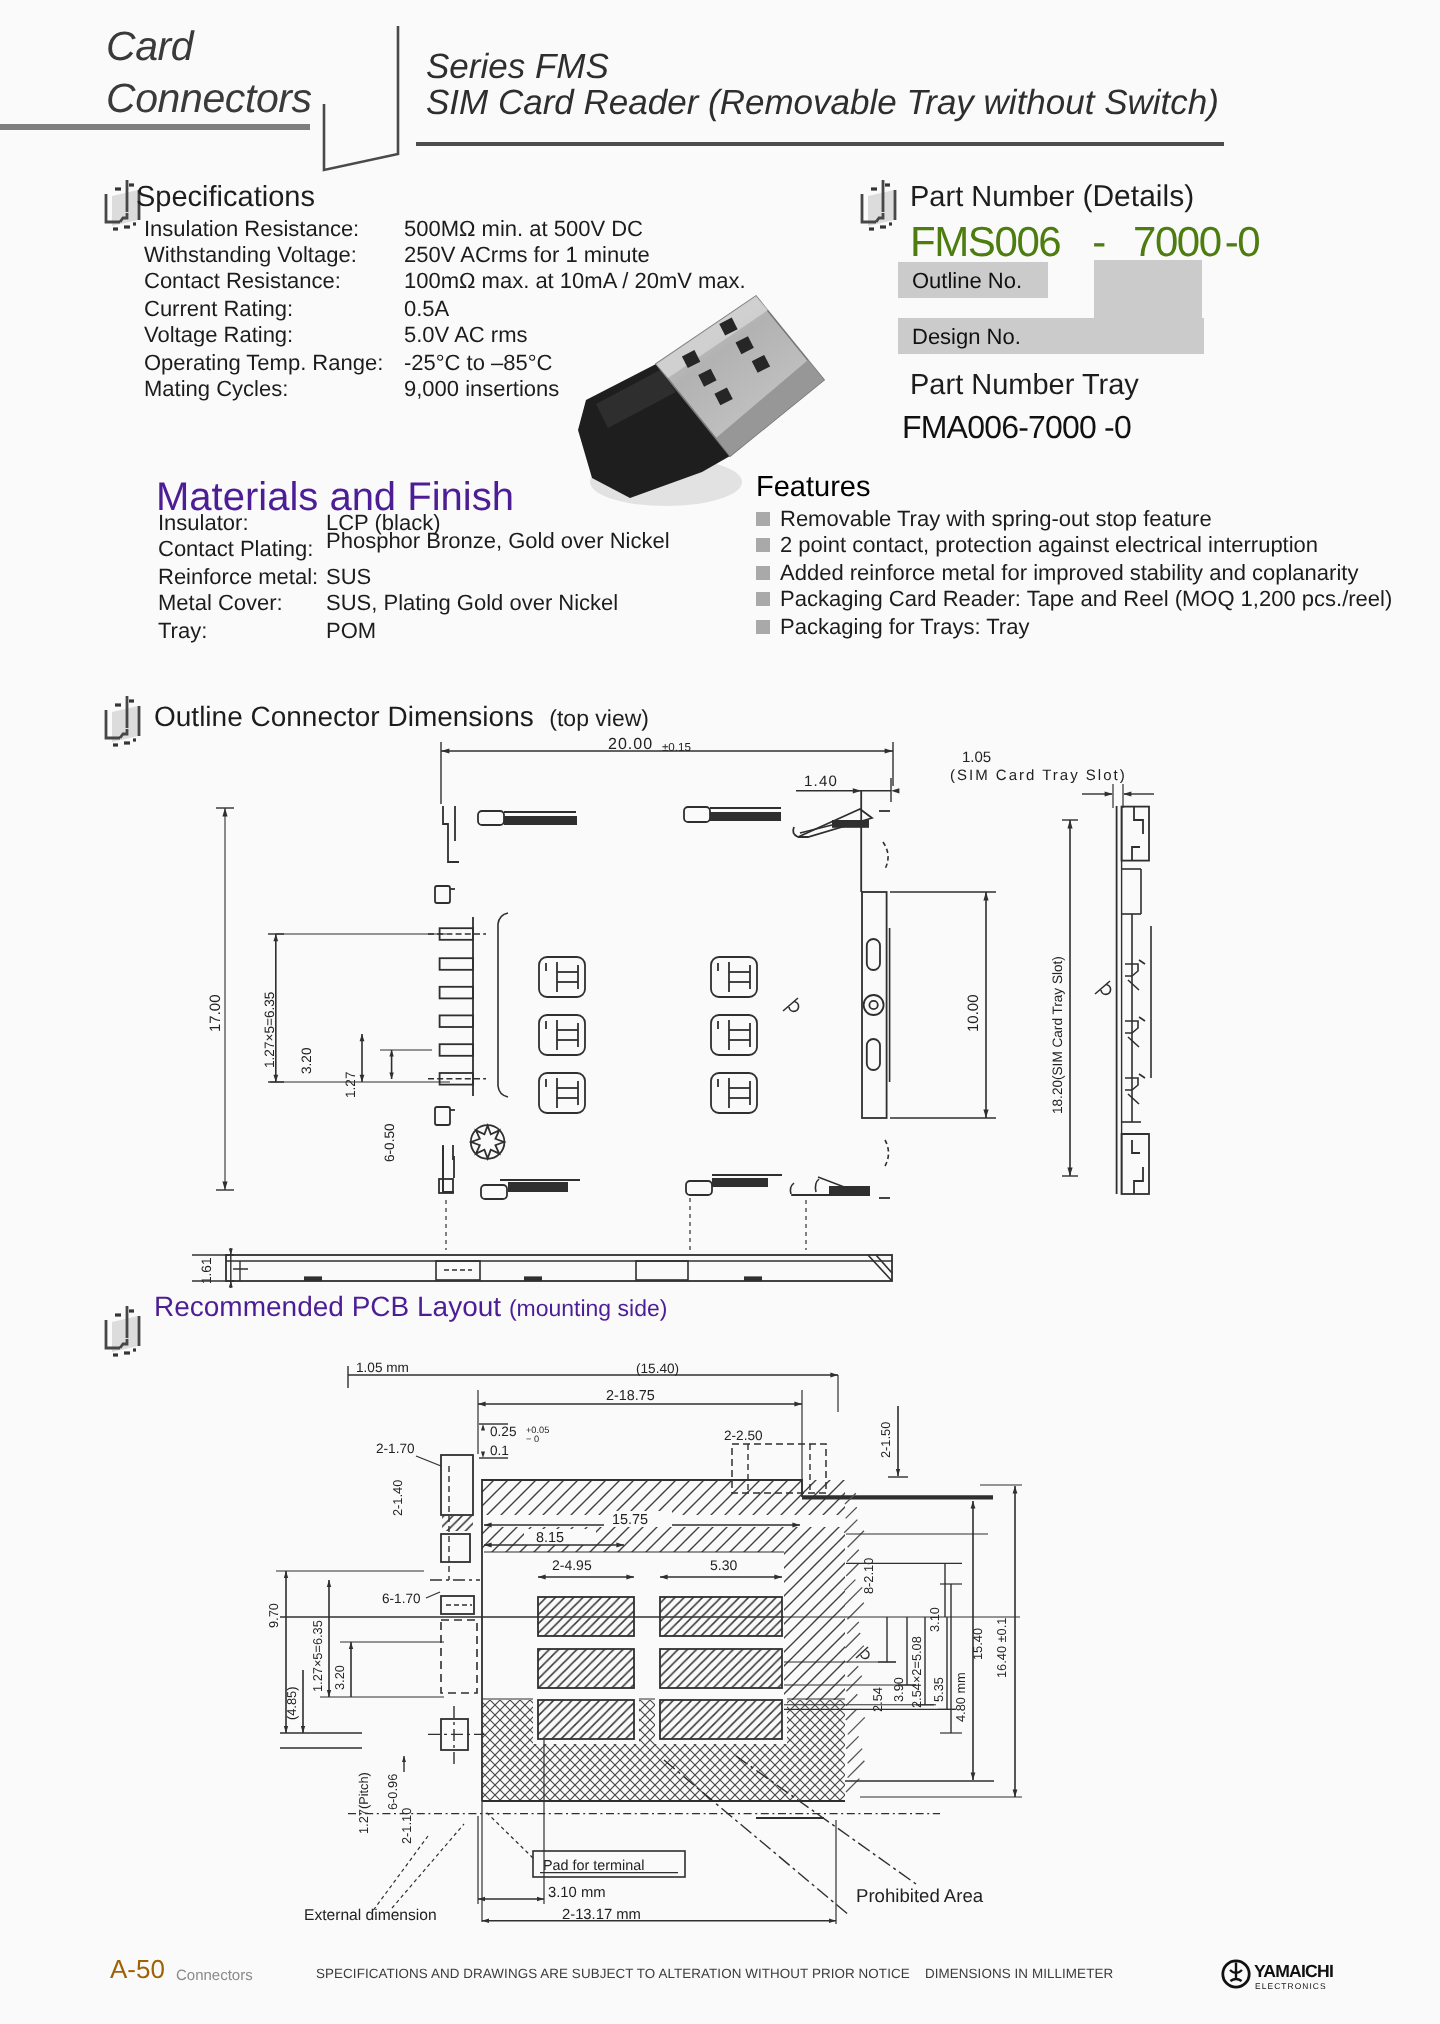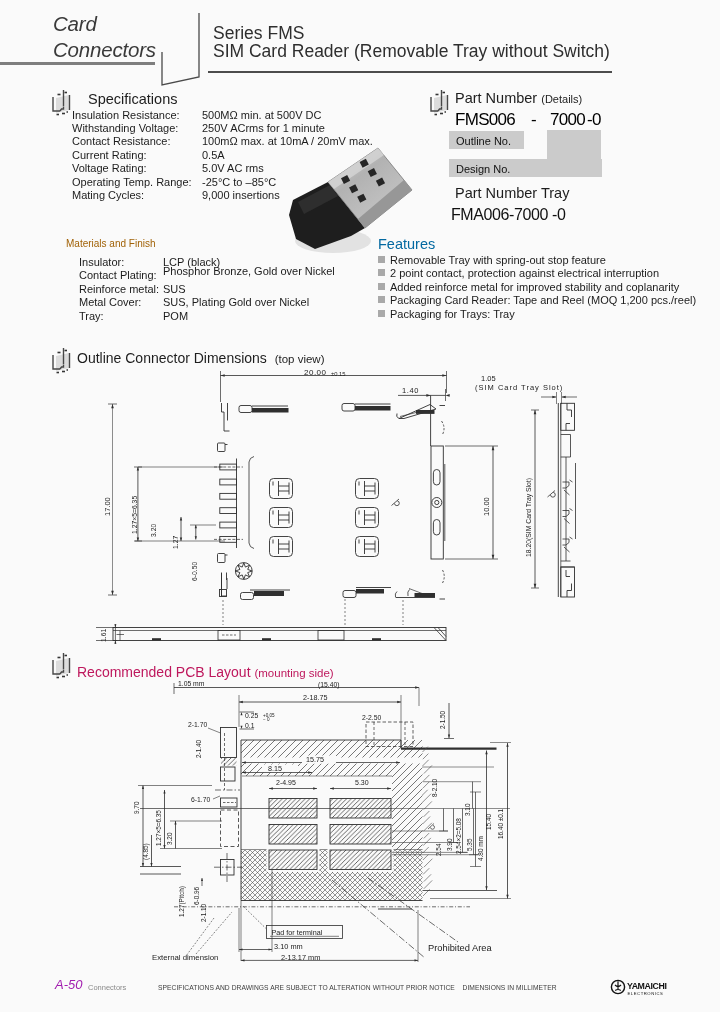--- a/index.html
+++ b/index.html
@@ -10,42 +10,42 @@
 <body>
 
 <div class="abs" style="left:53px;top:10.5px;font-size:20.5px;font-style:italic;color:#3a3a3a;line-height:26px;letter-spacing:-0.2px">Card<br>Connectors</div>
 
 <div class="abs" style="left:0;top:62px;width:155px;height:2.6px;background:#7e7e7e"></div>
 
 <svg class="abs" style="left:150px;top:10px" width="60" height="80" viewBox="0 0 60 80">
     <polyline points="49,3 49,67 12,75 12,42" fill="none" stroke="#4a4a4a" stroke-width="1.3"></polyline>
   </svg>
 
-<div class="abs" style="left:213px;top:23.5px;font-size:17.5px;color:#2e2e2e;line-height:18.5px">Series FMS<br>SIM Card Reader (Removable Tray without Switch)</div>
+<div class="abs" style="left:213px;top:23.5px;font-size:17.5px;font-style:italic;color:#2e2e2e;line-height:18.5px">Series FMS<br>SIM Card Reader (Removable Tray without Switch)</div>
 
 <div class="abs" style="left:208px;top:70.5px;width:404px;height:2.2px;background:#4c4c4c"></div>
 
 <svg class="abs" style="left:50px;top:90px" width="26" height="26" viewBox="0 0 26 26">
 <polygon points="6,8 19,5 19,20 6,23" fill="#dcdcdc"></polygon>
 <g stroke="#474747" stroke-width="1.4" fill="none">
 <path d="M13.5,0 V16"></path>
 <path d="M3,7 V21 H10"></path>
 <path d="M10,21 L11.5,19 H13.5 V16.5"></path>
 <path d="M19.5,5 V20"></path>
 </g>
 <g stroke="#353535" stroke-width="1.6" fill="none">
 <path d="M7.5,4.5 H10.5"></path>
       <path d="M14.5,2.5 H17"></path>
 <path d="M6.5,24.5 H9"></path>
       <path d="M12,23.5 H15"></path>
       <path d="M16.5,22 H18"></path>
 </g>
   </svg>
 
-<div class="abs" style="left:88px;top:91px;font-size:14.5px;color:#1d1d1d">Specifications</div>
+<div class="abs" style="left:68px;top:91px;font-size:14.5px;color:#1d1d1d">Specifications</div>
 
 <div class="lbl abs" style="left:72px;top:108.5px">Insulation Resistance:</div>
 <div class="lbl abs" style="left:202px;top:108.5px">500MΩ min. at 500V DC</div>
 
 <div class="lbl abs" style="left:72px;top:121.9px">Withstanding Voltage:</div>
 <div class="lbl abs" style="left:202px;top:121.9px">250V ACrms for 1 minute</div>
 
 <div class="lbl abs" style="left:72px;top:135.3px">Contact Resistance:</div>
 <div class="lbl abs" style="left:202px;top:135.3px">100mΩ max. at 10mA / 20mV max.</div>
 
@@ -100,54 +100,54 @@
 </g>
 <g stroke="#353535" stroke-width="1.6" fill="none">
 <path d="M7.5,4.5 H10.5"></path>
       <path d="M14.5,2.5 H17"></path>
 <path d="M6.5,24.5 H9"></path>
       <path d="M12,23.5 H15"></path>
       <path d="M16.5,22 H18"></path>
 </g>
   </svg>
 
-<div class="abs" style="left:455px;top:90px;font-size:14.5px;color:#1d1d1d">Part Number <span style="font-size:11px">(Details)</span></div>
-
-<div class="abs" style="left:455px;top:109.5px;font-size:17px;letter-spacing:-0.7px;color:#000000"><span>FMS006</span><span style="margin-left:16px">-</span><span style="margin-left:14px">7000</span><span style="margin-left:2px">-0</span></div>
+<div class="abs" style="left:455px;top:90px;font-size:14.5px;color:#1d1d1d">Part Number <span style="font-size:15px">(Details)</span></div>
+
+<div class="abs" style="left:455px;top:109.5px;font-size:21px;letter-spacing:-0.7px;color:#4d7c0f"><span>FMS006</span><span style="margin-left:16px">-</span><span style="margin-left:14px">7000</span><span style="margin-left:2px">-0</span></div>
 
 <div class="abs" style="left:449px;top:131px;width:75px;height:18px;background:#cbcbcb"></div>
 <div class="abs lbl" style="left:456px;top:135px;color:#111">Outline No.</div>
 
 <div class="abs" style="left:547px;top:130px;width:54px;height:32px;background:#cbcbcb"></div>
 
 <div class="abs" style="left:449px;top:158.5px;width:153px;height:18px;background:#cbcbcb"></div>
 <div class="abs lbl" style="left:456px;top:162.5px;color:#111">Design No.</div>
 
 <div class="abs" style="left:455px;top:185px;font-size:14.5px;color:#1d1d1d">Part Number Tray</div>
 
 <div class="abs" style="left:451px;top:205.5px;font-size:16px;letter-spacing:-0.4px;color:#111">FMA006-7000 -0</div>
 
-<div class="abs" style="left:66px;top:238px;font-size:10px;color:#a16207">Materials and Finish</div>
+<div class="abs" style="left:78px;top:238px;font-size:20px;color:#4c1d95">Materials and Finish</div>
 
 <div class="lbl abs" style="left:79px;top:256px">Insulator:</div>
 <div class="lbl abs" style="left:163px;top:256px">LCP (black)</div>
 
 <div class="lbl abs" style="left:79px;top:269.4px">Contact Plating:</div>
 <div class="lbl abs" style="left:163px;top:265px">Phosphor Bronze, Gold over Nickel</div>
 
 <div class="lbl abs" style="left:79px;top:282.79999999999995px">Reinforce metal:</div>
 <div class="lbl abs" style="left:163px;top:282.79999999999995px">SUS</div>
 
 <div class="lbl abs" style="left:79px;top:296.19999999999993px">Metal Cover:</div>
 <div class="lbl abs" style="left:163px;top:296.19999999999993px">SUS, Plating Gold over Nickel</div>
 
 <div class="lbl abs" style="left:79px;top:309.5999999999999px">Tray:</div>
 <div class="lbl abs" style="left:163px;top:309.5999999999999px">POM</div>
 
-<div class="abs" style="left:378px;top:236px;font-size:14.5px;color:#0369a1">Features</div>
+<div class="abs" style="left:378px;top:236px;font-size:14.5px;color:#000000">Features</div>
 
 <div class="abs" style="left:378px;top:255.5px;width:7px;height:7px;background:#a9a9a9"></div>
 <div class="lbl abs" style="left:390px;top:253.5px">Removable Tray with spring-out stop feature</div>
 
 <div class="abs" style="left:378px;top:269.1px;width:7px;height:7px;background:#a9a9a9"></div>
 <div class="lbl abs" style="left:390px;top:267.1px">2 point contact, protection against electrical interruption</div>
 
 <div class="abs" style="left:378px;top:282.70000000000005px;width:7px;height:7px;background:#a9a9a9"></div>
 <div class="lbl abs" style="left:390px;top:280.70000000000005px">Added reinforce metal for improved stability and coplanarity</div>
 
@@ -186,21 +186,21 @@
 </g>
 <g stroke="#353535" stroke-width="1.6" fill="none">
 <path d="M7.5,4.5 H10.5"></path>
       <path d="M14.5,2.5 H17"></path>
 <path d="M6.5,24.5 H9"></path>
       <path d="M12,23.5 H15"></path>
       <path d="M16.5,22 H18"></path>
 </g>
   </svg>
 
-<div class="abs" style="left:77px;top:664px;font-size:14px;color:#be185d">Recommended PCB Layout <span style="font-size:11.5px">(mounting side)</span></div>
+<div class="abs" style="left:77px;top:645px;font-size:14px;color:#4c1d95">Recommended PCB Layout <span style="font-size:11.5px">(mounting side)</span></div>
 <svg class="abs" style="left:0;top:365px" width="720" height="292" viewBox="0 365 720 292" shape-rendering="crispEdges">
 
 <g shape-rendering="auto">
 <line x1="220.5" y1="371" x2="220.5" y2="402" stroke="#2f2f2f" stroke-width="0.7"></line>
 <line x1="446.5" y1="371" x2="446.5" y2="393" stroke="#2f2f2f" stroke-width="0.7"></line>
 <line x1="220.5" y1="375.5" x2="446.5" y2="375.5" stroke="#2f2f2f" stroke-width="0.8"></line>
 <polygon points="220.5,375.5 224.7,376.8 224.7,374.2" fill="#2f2f2f"></polygon>
 <polygon points="446.5,375.5 442.3,374.2 442.3,376.8" fill="#2f2f2f"></polygon>
 <text x="304" y="374.5" font-size="8" fill="#222" letter-spacing="0.5">20.00</text>
 <text x="331" y="375.5" font-size="5.8" fill="#222">±0.15</text>
@@ -655,21 +655,21 @@
 
 <text x="152" y="960" font-size="7.8" fill="#222">External dimension</text>
 <line x1="196" y1="954" x2="232" y2="912" stroke="#2f2f2f" stroke-width="0.6" stroke-dasharray="1.8,1.6"></line>
 
 <text x="428" y="951" font-size="9.3" fill="#222">Prohibited Area</text>
 <line x1="332" y1="880" x2="425" y2="958" stroke="#2f2f2f" stroke-width="0.7" stroke-dasharray="7,2,1.5,2"></line>
 <line x1="368" y1="878" x2="458" y2="942" stroke="#2f2f2f" stroke-width="0.7" stroke-dasharray="7,2,1.5,2"></line>
 <line x1="214" y1="918" x2="186" y2="956" stroke="#2f2f2f" stroke-width="0.6" stroke-dasharray="1.8,1.6"></line>
 </svg>
 
-<div class="abs" style="left:55px;top:977px;font-size:13px;font-style:italic;color:#a21caf">A-50</div>
+<div class="abs" style="left:55px;top:977px;font-size:13px;color:#a16207">A-50</div>
 <div class="abs" style="left:88px;top:983px;font-size:7.5px;color:#8a8a8a">Connectors</div>
 
 <div class="abs" style="left:158px;top:984px;font-size:6.7px;letter-spacing:0.05px;color:#3c3c3c">SPECIFICATIONS AND DRAWINGS ARE SUBJECT TO ALTERATION WITHOUT PRIOR NOTICE&nbsp;&nbsp;&nbsp;&nbsp;DIMENSIONS IN MILLIMETER</div>
 
 <svg class="abs" style="left:610px;top:977px" width="75" height="22" viewBox="0 0 75 22">
 <circle cx="8" cy="10" r="6.6" fill="none" stroke="#111" stroke-width="1.4"></circle>
 <path d="M8,4.2 V13 M5,8 Q8,11 11,8 M5.2,13.5 Q8,11.5 10.8,13.5" stroke="#111" stroke-width="1.2" fill="none"></path>
 <text x="17" y="11.5" font-size="8.8" font-weight="bold" letter-spacing="-0.4" fill="#111" font-family="Liberation Sans">YAMAICHI</text>
 <text x="17.5" y="17.5" font-size="4.2" letter-spacing="0.55" fill="#111" font-family="Liberation Sans">ELECTRONICS</text>
 </svg>

